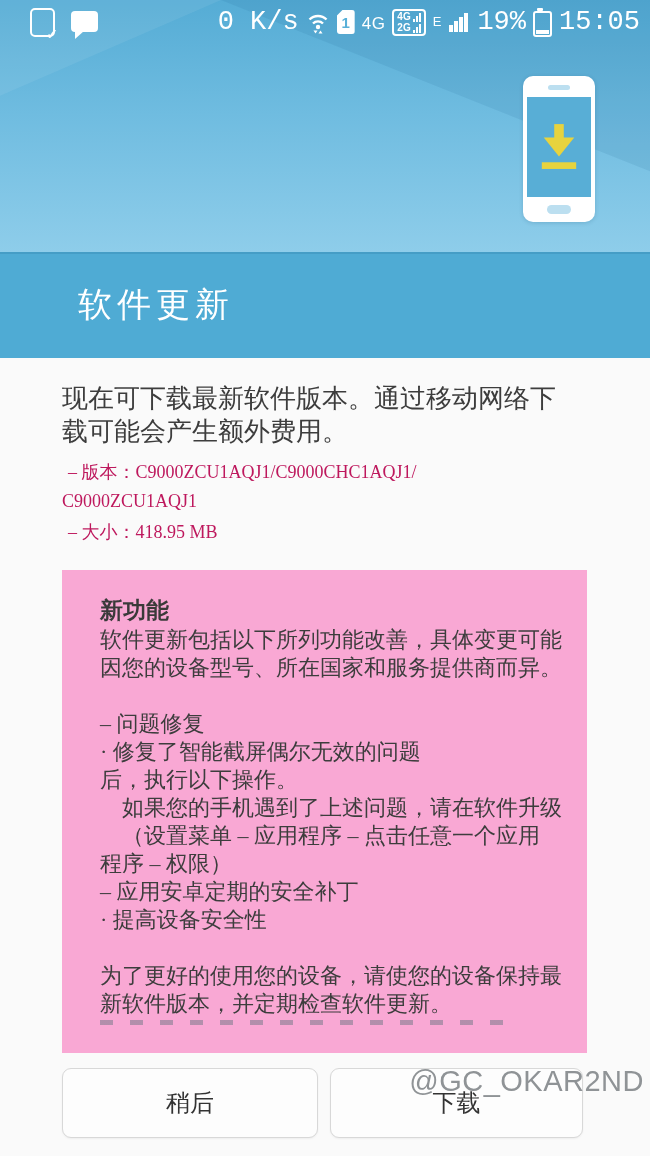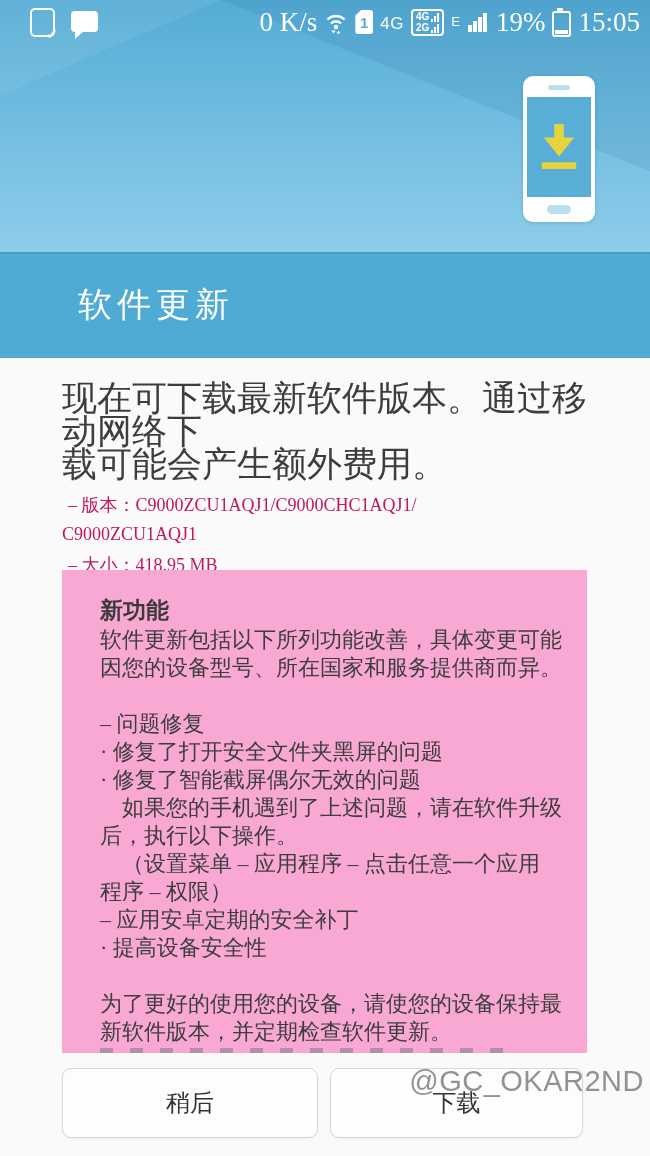--- a/index.html
+++ b/index.html
@@ -23,21 +23,21 @@
     position:absolute;inset:0;background:rgba(255,255,255,0.07);
     clip-path:polygon(0 0,34% 0,0 38%);
   }
   
   .status{
     position:absolute;top:0;left:0;right:0;height:44px;
     display:flex;align-items:center;color:#fff;padding:0 6px;z-index:4;
   }
   .status-left{display:flex;align-items:center;gap:16px;margin-left:24px;}
   .status-right{display:flex;align-items:center;gap:7px;margin-left:auto;margin-right:4px;}
-  .st-num{font-family:Liberation Serif, serif;font-size:27px;line-height:1;}
+  .st-num{font-family:Liberation Mono, monospace;font-size:27px;line-height:1;}
   .ic-update{width:21px;height:25px;border:2px solid #fff;border-radius:5px;position:relative;}
   .ic-update::after{content:"✓";position:absolute;right:-5px;bottom:-7px;font-size:14px;font-weight:bold;color:#fff;font-family:"Liberation Sans",sans-serif;}
   .ic-chat{width:27px;height:21px;background:#fff;border-radius:4px;position:relative;margin-top:-2px;}
   .ic-chat::after{content:"";position:absolute;left:4px;bottom:-7px;width:0;height:0;border-top:8px solid #fff;border-right:9px solid transparent;}
   .ic-sim{
     width:18px;height:24px;background:#fff;color:#58b0d8;
     clip-path:polygon(32% 0,100% 0,100% 100%,0 100%,0 24%);
     display:flex;align-items:center;justify-content:center;
     font-family:"Liberation Sans",sans-serif;font-size:15px;font-weight:bold;border-radius:3px;
   }
@@ -64,21 +64,21 @@
   .phone .homebtn{position:absolute;bottom:8px;left:50%;transform:translateX(-50%);width:24px;height:9px;border-radius:5px;background:#bcdff0;}
   
   .band{
     position:absolute;top:252px;left:0;right:0;height:106px;background:#4fabd4;
     display:flex;align-items:center;padding-left:78px;box-sizing:border-box;
     box-shadow:inset 0 2px 0 rgba(0,60,100,.12);
   }
   .band h1{margin:0;font-size:34px;font-weight:400;color:#fff;letter-spacing:5px;font-family:"Liberation Serif",serif;}
   
   .content{position:absolute;top:358px;left:0;right:0;bottom:0;background:#fafafa;}
-  .intro{margin:24px 58px 0 62px;font-size:35px;line-height:33px;color:#3d3d3d;}
+  .intro{margin:24px 58px 0 62px;font-size:26px;line-height:33px;color:#3d3d3d;}
   .meta{margin:10px 58px 0 62px;font-size:18px;line-height:29px;color:#be185d;}
   .meta .indent{padding-left:6px;}
   .meta .size{margin-top:2px;padding-left:6px;}
   
   .fbox{
     position:absolute;left:62px;top:212px;width:525px;height:483px;
     background:#f9a8d4;box-sizing:border-box;padding:26px 20px 0 38px;overflow:hidden;
   }
   .fb-title{font-size:23px;font-weight:bold;color:#3a3a3a;line-height:30px;}
   .fb-line{font-size:22px;line-height:28px;min-height:28px;color:#3d3d3d;white-space:pre-wrap;}
@@ -187,24 +187,23 @@
     <div>C9000ZCU1AQJ1</div>
     <div class="size">– 大小：418.95 MB</div>
   </div>
 
   <div class="fbox">
     <div class="fb-title">新功能</div>
     <div class="fb-line">软件更新包括以下所列功能改善，具体变更可能</div>
     <div class="fb-line">因您的设备型号、所在国家和服务提供商而异。</div>
     <div class="fb-line"></div>
     <div class="fb-line">– 问题修复</div>
-    <div class="fb-line">· 修复了打开安全文件夹黑屏的问题</div>
     <div class="fb-line">· 修复了智能截屏偶尔无效的问题</div>
+    <div class="fb-line">后，执行以下操作。</div>
     <div class="fb-line">　如果您的手机遇到了上述问题，请在软件升级</div>
-    <div class="fb-line">后，执行以下操作。</div>
     <div class="fb-line">　（设置菜单 – 应用程序 – 点击任意一个应用</div>
     <div class="fb-line">程序 – 权限）</div>
     <div class="fb-line">– 应用安卓定期的安全补丁</div>
     <div class="fb-line">· 提高设备安全性</div>
     <div class="fb-line"></div>
     <div class="fb-line">为了更好的使用您的设备，请使您的设备保持最</div>
     <div class="fb-line">新软件版本，并定期检查软件更新。</div>
     <div class="fb-clip"></div>
   </div>
 </div>

